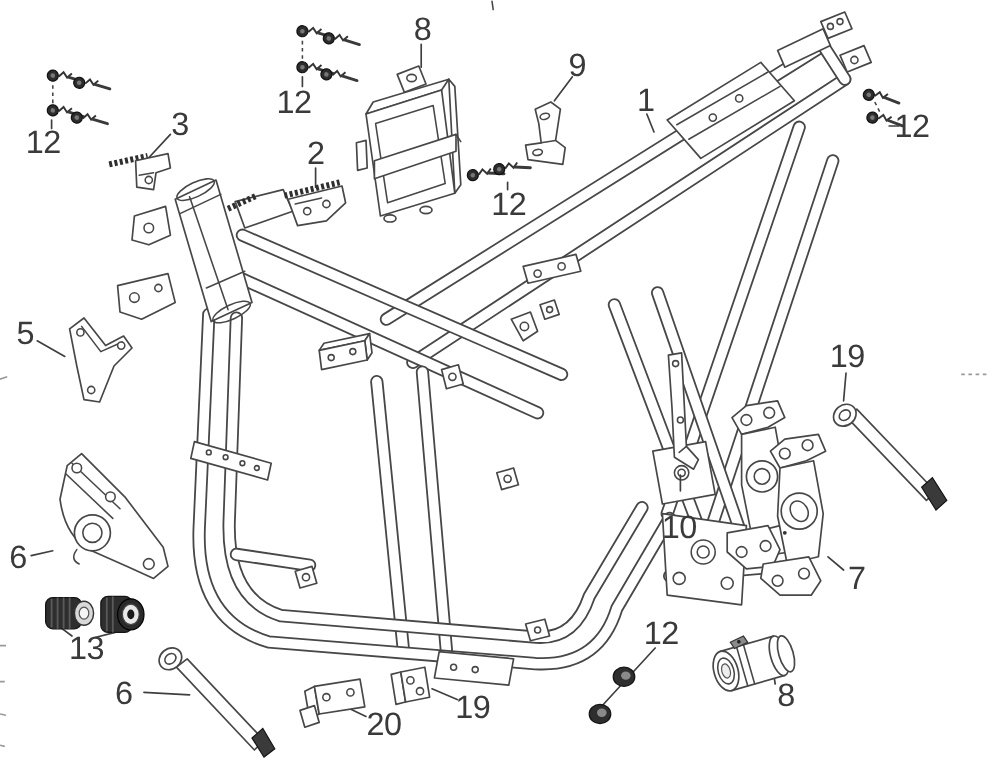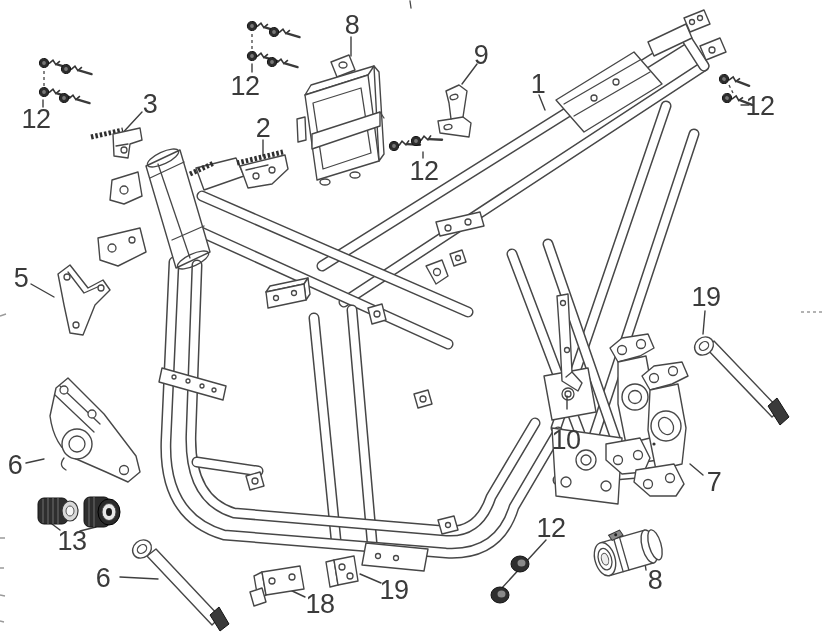--- a/index.html
+++ b/index.html
@@ -377,16 +377,16 @@
   <div class="callout" style="left:36px;top:119px">12</div>
   <div class="callout" style="left:245px;top:86px">12</div>
   <div class="callout" style="left:424px;top:171px">12</div>
   <div class="callout" style="left:760px;top:106px">12</div>
   <div class="callout" style="left:72px;top:541px">13</div>
   <div class="callout" style="left:103px;top:578px">6</div>
   <div class="callout" style="left:706px;top:297px">19</div>
   <div class="callout" style="left:551px;top:528px">12</div>
   <div class="callout" style="left:655px;top:580px">8</div>
   <div class="callout" style="left:394px;top:590px">19</div>
-  <div class="callout" style="left:320px;top:604px">18</div>
+  <div class="callout" style="left:320px;top:604px">20</div>
 </div>
 
 </div>
 
 </body></html>

